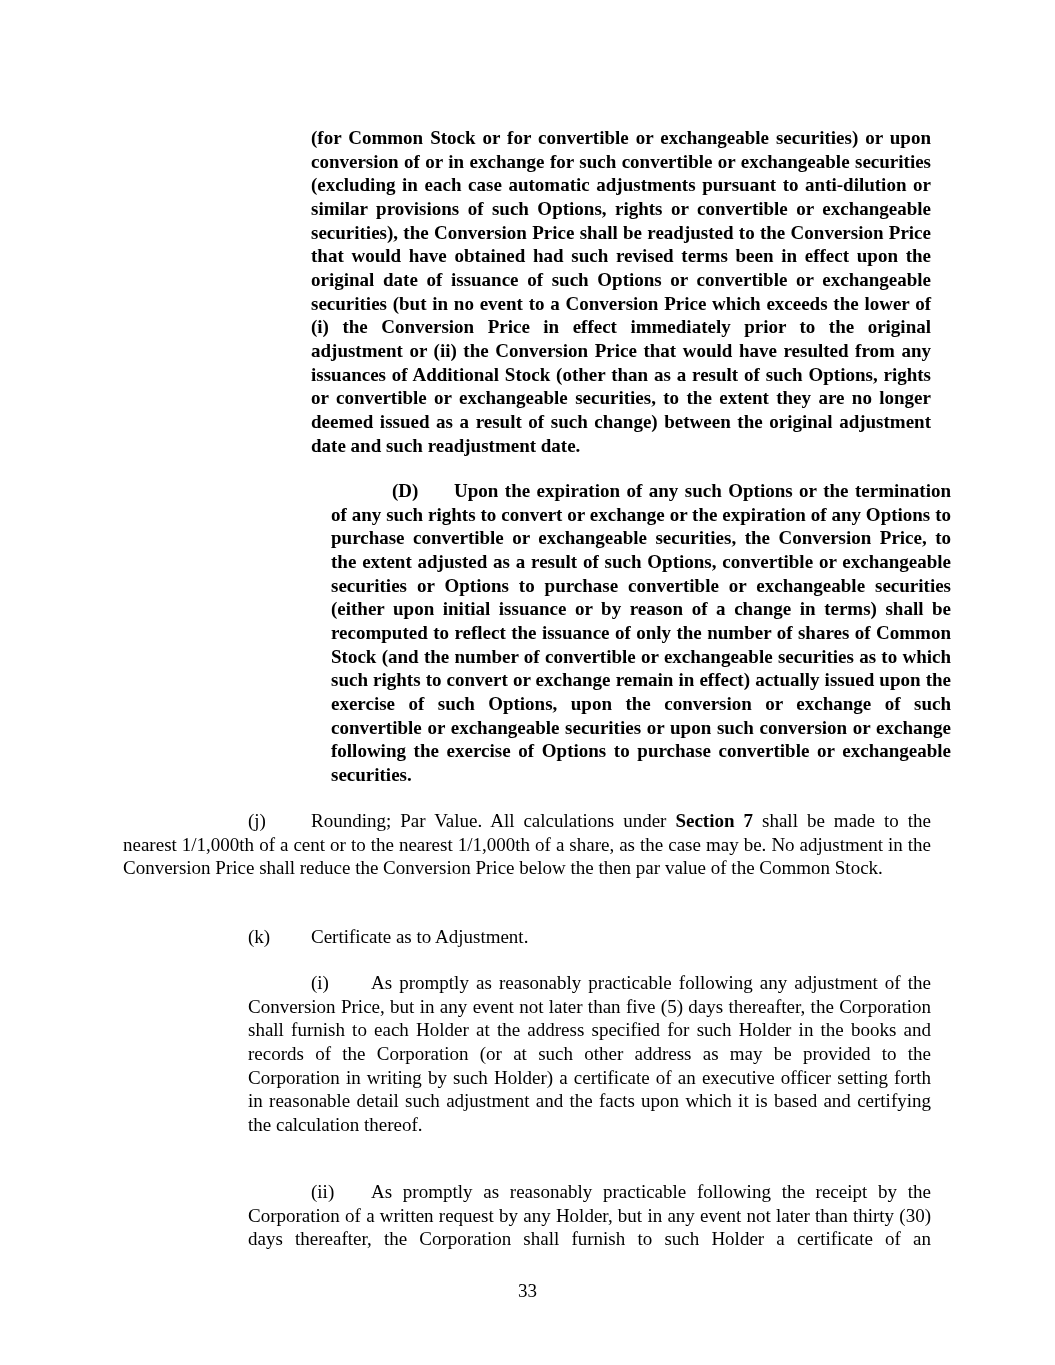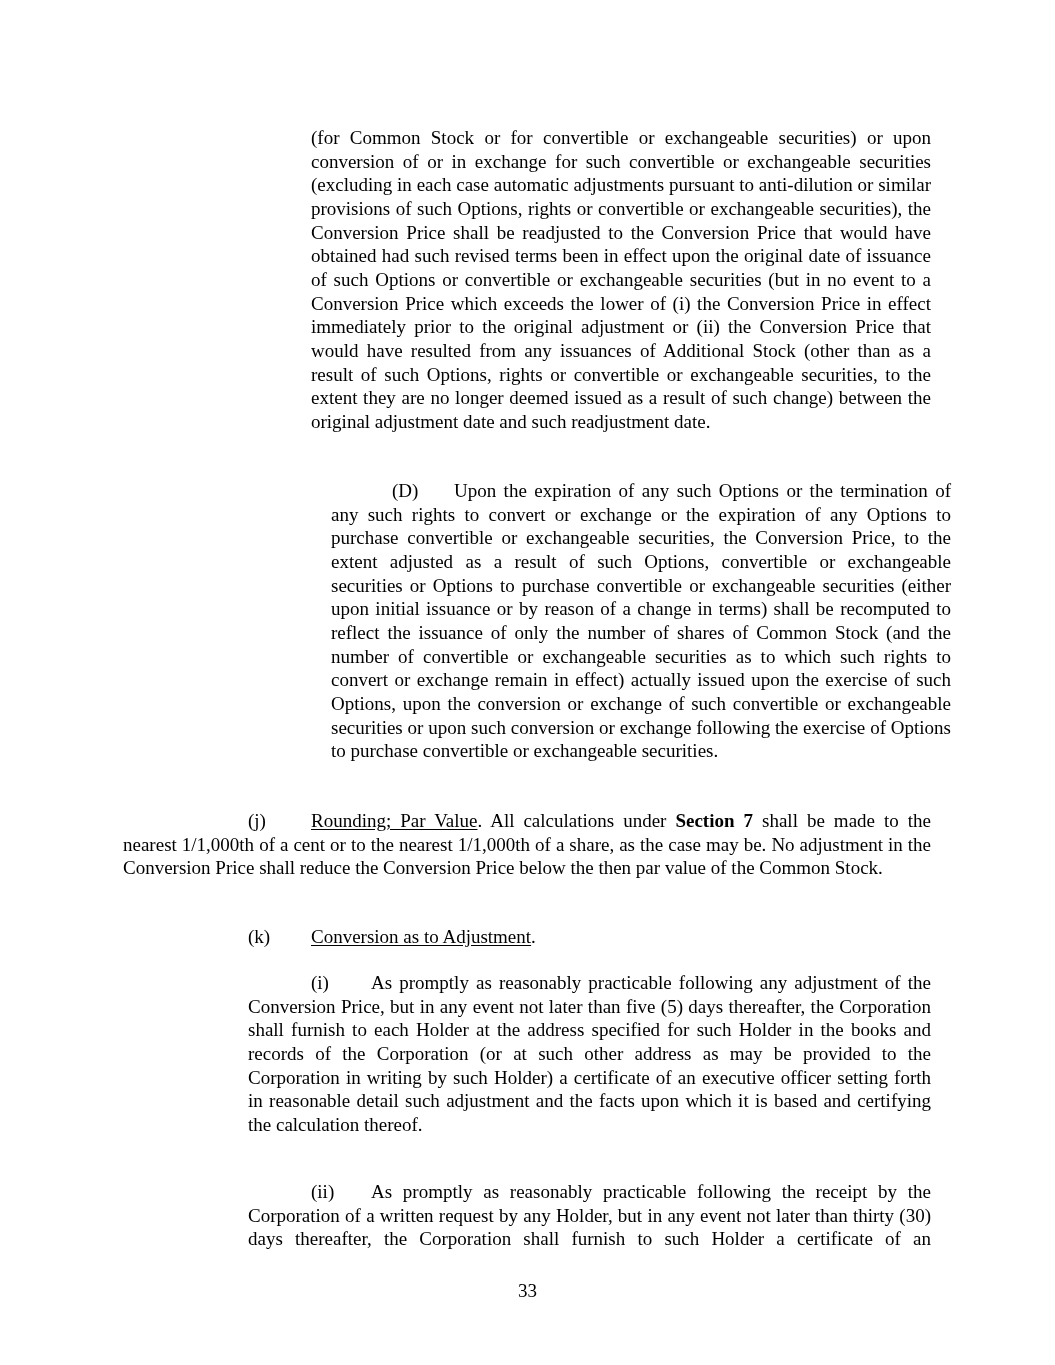--- a/index.html
+++ b/index.html
@@ -1,49 +1,49 @@
 <!DOCTYPE html>
 <html><head>
 <meta charset="utf-8">
 <style>
   html, body { margin:0; padding:0; background:#ffffff; }
   body { width:1055px; height:1365px; position:relative; overflow:hidden;
          font-family:"Liberation Serif", "DejaVu Serif", serif; color:#000; }
   .page { position:absolute; left:0; top:0; width:1055px; height:1365px; background:#fff; }
   .para { position:absolute; font-size:19px; line-height:23.65px; text-align:justify;
           text-align-last:left; margin:0; }
-  .p-sub { left:311px; width:620px; }
+  .p-sub { left:311px; width:620px;font-weight:bold; }
   .p-mid { left:248px; width:683px; }
   .p-full { left:123px; width:808px; }
   .ind-d { text-indent:61px;margin-left:20px; }
   .ind-j { text-indent:125px; }
   .ind-roman { text-indent:63px; }
   .lbl { display:inline-block; text-indent:0; }
   .lbl-d { width:62px; }
   .lbl-j { width:63px; }
   .lbl-k { width:63px; }
   .lbl-roman { width:60px; }
-  .u { text-decoration:underline; text-underline-offset:2px; }
+  .u { text-underline-offset:2px; }
   .b { font-weight:bold; }
   .heading-k { position:absolute; left:248px; font-size:19px; line-height:23.65px; margin:0; }
   .pagenum { position:absolute; left:0; width:1055px; text-align:center; font-size:19px;
              top:1280px;font-family:Liberation Serif, serif; }
 </style>
 </head>
 <body>
 
 <div class="page">
 
   <p class="para p-sub" style="top:126px;">(for Common Stock or for convertible or exchangeable securities) or upon conversion of or in exchange for such convertible or exchangeable securities (excluding in each case automatic adjustments pursuant to anti-dilution or similar provisions of such Options, rights or convertible or exchangeable securities), the Conversion Price shall be readjusted to the Conversion Price that would have obtained had such revised terms been in effect upon the original date of issuance of such Options or convertible or exchangeable securities (but in no event to a Conversion Price which exceeds the lower of (i) the Conversion Price in effect immediately prior to the original adjustment or (ii) the Conversion Price that would have resulted from any issuances of Additional Stock (other than as a result of such Options, rights or convertible or exchangeable securities, to the extent they are no longer deemed issued as a result of such change) between the original adjustment date and such readjustment date.</p>
 
   <p class="para p-sub ind-d" style="top:479px;"><span class="lbl lbl-d">(D)</span><span>Upon the expiration of any such Options or the termination of any such rights to convert or exchange or the expiration of any Options to purchase convertible or exchangeable securities, the Conversion Price, to the extent adjusted as a result of such Options, convertible or exchangeable securities or Options to purchase convertible or exchangeable securities (either upon initial issuance or by reason of a change in terms) shall be recomputed to reflect the issuance of only the number of shares of Common Stock (and the number of convertible or exchangeable securities as to which such rights to convert or exchange remain in effect) actually issued upon the exercise of such Options, upon the conversion or exchange of such convertible or exchangeable securities or upon such conversion or exchange following the exercise of Options to purchase convertible or exchangeable securities.</span></p>
 
   <p class="para p-full ind-j" style="top:809px;"><span class="lbl lbl-j">(j)</span><span class="u">Rounding; Par Value</span><span>. All calculations under </span><span class="b">Section 7</span><span> shall be made to the nearest 1/1,000th of a cent or to the nearest 1/1,000th of a share, as the case may be. No adjustment in the Conversion Price shall reduce the Conversion Price below the then par value of the Common Stock.</span></p>
 
-  <p class="heading-k" style="top:925px;"><span class="lbl lbl-k">(k)</span><span class="u">Conversion as to Adjustment</span><span>.</span></p>
+  <p class="heading-k" style="top:925px;"><span class="lbl lbl-k">(k)</span><span class="u">Certificate as to Adjustment</span><span>.</span></p>
 
   <p class="para p-mid ind-roman" style="top:971px;"><span class="lbl lbl-roman">(i)</span><span>As promptly as reasonably practicable following any adjustment of the Conversion Price, but in any event not later than five (5) days thereafter, the Corporation shall furnish to each Holder at the address specified for such Holder in the books and records of the Corporation (or at such other address as may be provided to the Corporation in writing by such Holder) a certificate of an executive officer setting forth in reasonable detail such adjustment and the facts upon which it is based and certifying the calculation thereof.</span></p>
 
   <p class="para p-mid ind-roman" style="top:1156px; text-align-last:justify;margin-top:24px;"><span class="lbl lbl-roman">(ii)</span><span>As promptly as reasonably practicable following the receipt by the Corporation of a written request by any Holder, but in any event not later than thirty (30) days thereafter, the Corporation shall furnish to such Holder a certificate of an</span></p>
 
   <div class="pagenum">33</div>
 
 </div>
 
 </body></html>

